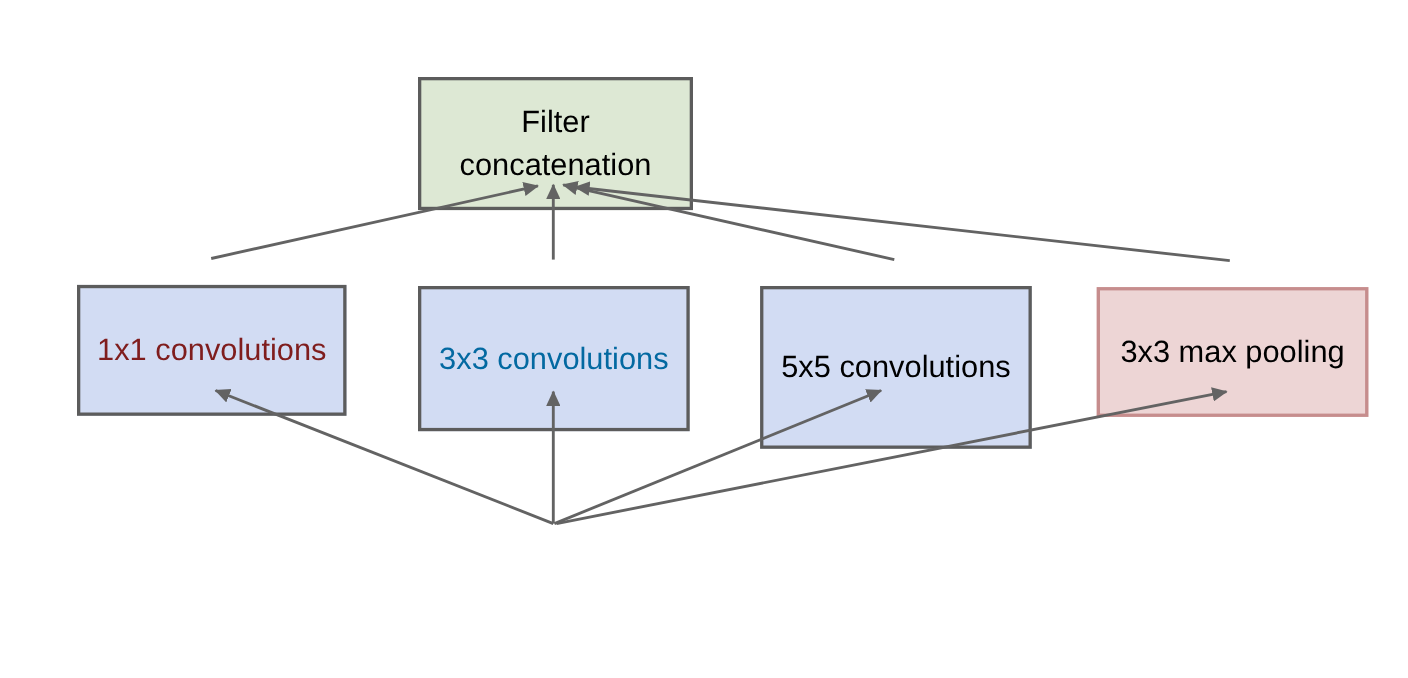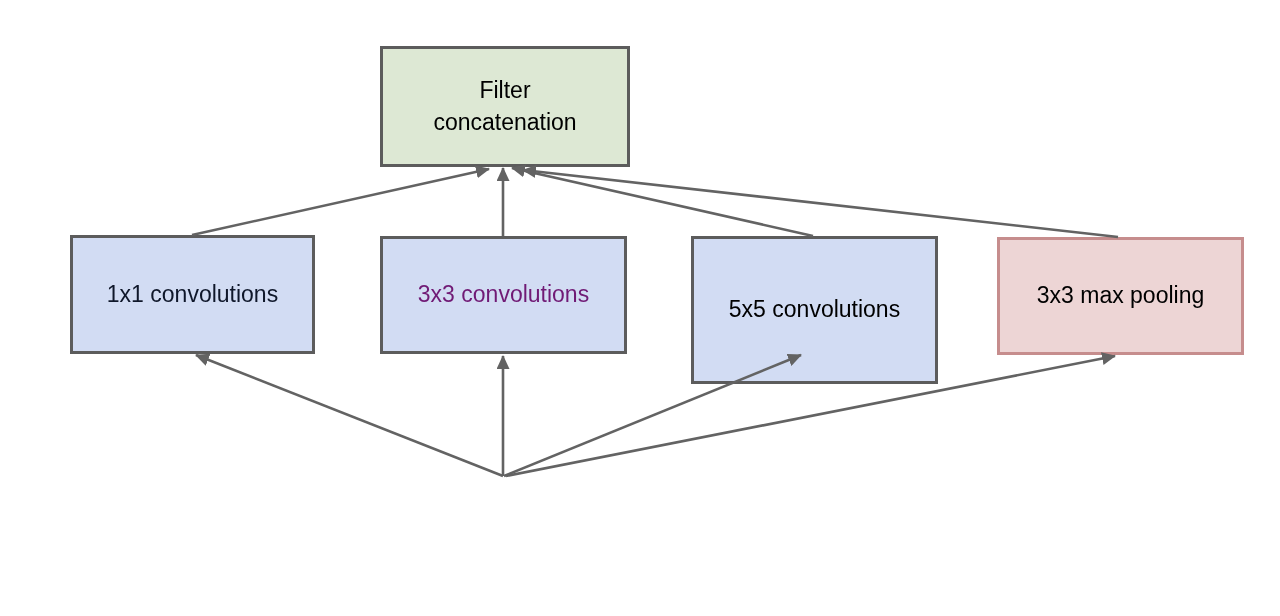--- a/index.html
+++ b/index.html
@@ -16,23 +16,24 @@
     overflow: hidden;
   }
   .node {
     position: absolute;
     box-sizing: border-box;
     border: 3px solid #5c5c5c;
     display: flex;
     align-items: center;
     justify-content: center;
     text-align: center;
-    font-size: 23px;
+    font-size: 28px;
     line-height: 1.38;
     color: #000000;
+    margin-top: 24px;
   }
   .node .label {
     display: inline-block;
   }
   .node .label.wrap {
     max-width: 180px;
   }
   #edges {
     position: absolute;
     left: 0;
@@ -42,25 +43,25 @@
 </style>
 </head>
 <body>
 
 <div id="canvas" style="background: rgb(255, 255, 255);">
 
   <div class="node" style="left: 380px; top: 46px; width: 250px; height: 121px; background: rgb(221, 232, 212); border-color: rgb(92, 92, 92); color: rgb(0, 0, 0);">
     <span class="label wrap">Filter concatenation</span>
   </div>
 
-  <div class="node" style="left: 70px; top: 235px; width: 245px; height: 119px; background: rgb(210, 220, 243); border-color: rgb(92, 92, 92); color: #0f172a;">
+  <div class="node" style="left: 70px; top: 235px; width: 245px; height: 119px; background: rgb(210, 220, 243); border-color: rgb(92, 92, 92); color: #7f1d1d;">
     <span class="label">1x1 convolutions</span>
   </div>
 
-  <div class="node" style="left: 380px; top: 236px; width: 247px; height: 118px; background: rgb(210, 220, 243); border-color: rgb(92, 92, 92); color: #701a75;">
+  <div class="node" style="left: 380px; top: 236px; width: 247px; height: 132px; background: rgb(210, 220, 243); border-color: rgb(92, 92, 92); color: #0369a1;">
     <span class="label">3x3 convolutions</span>
   </div>
 
   <div class="node" style="left: 691px; top: 236px; width: 247px; height: 148px; background: rgb(210, 220, 243); border-color: rgb(92, 92, 92); color: rgb(0, 0, 0);">
     <span class="label">5x5 convolutions</span>
   </div>
 
   <div class="node" style="left: 997px; top: 237px; width: 247px; height: 118px; background: rgb(237, 213, 213); border-color: rgb(198, 141, 141); color: rgb(0, 0, 0);">
     <span class="label">3x3 max pooling</span>
   </div>

